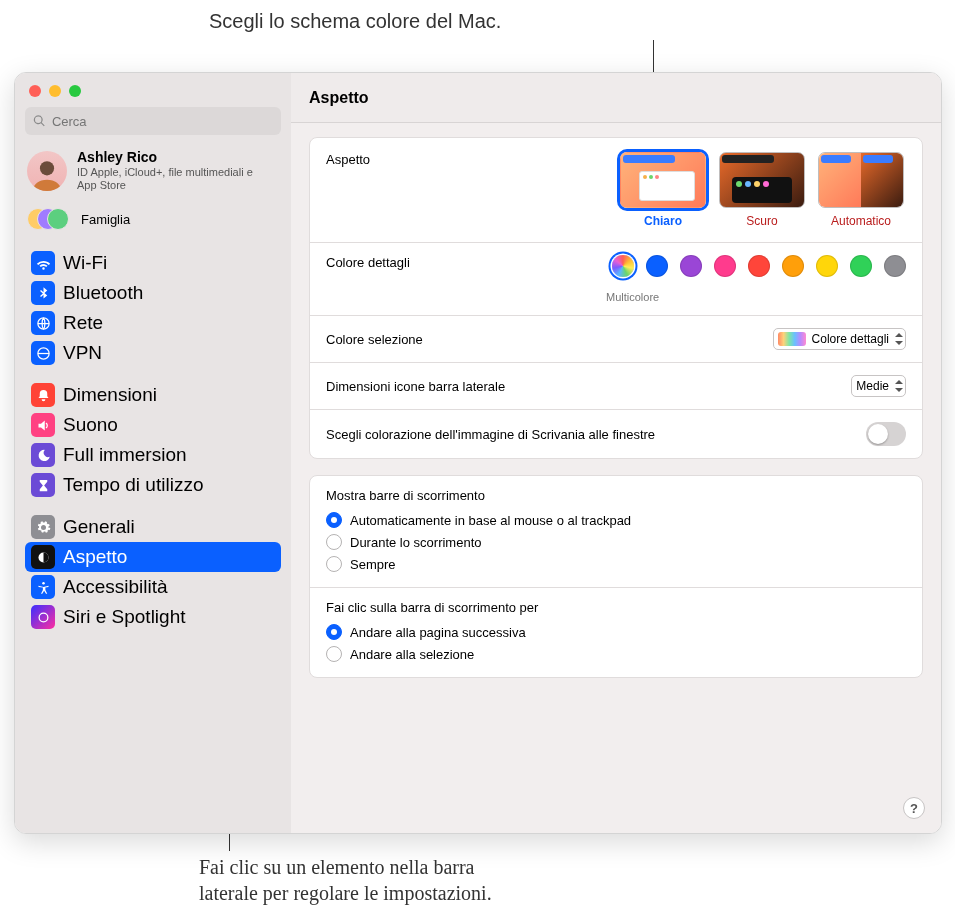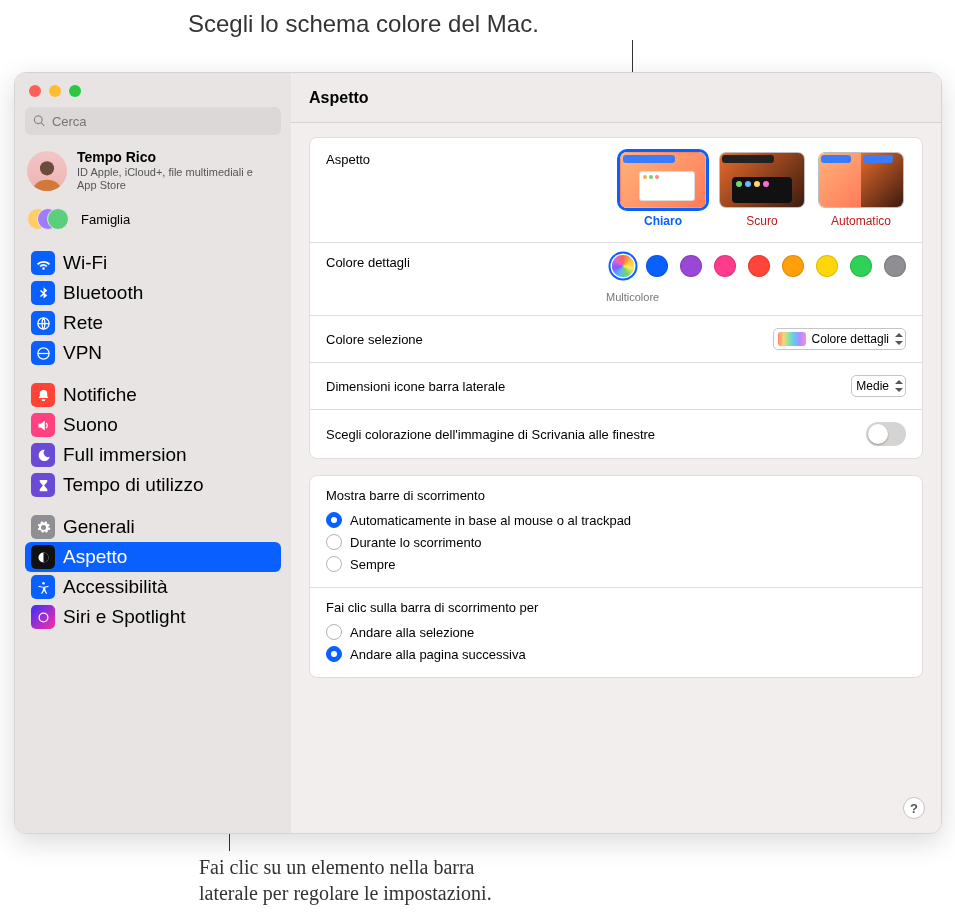--- a/index.html
+++ b/index.html
@@ -7,23 +7,23 @@
     font-family: -apple-system, "Helvetica Neue", Helvetica, Arial, sans-serif;
     background: #ffffff;
     width: 955px;
     height: 923px;
     color: #000;
     font-size: 13px;
   }
   .callout-top {
     position: absolute;
     top: 10px;
-    left: 188px;
+    left: 209px;
     color: #333;
-    font-size: 24px;
+    font-size: 20px;
     text-align: left;
   }
   .callout-top .line {
     position: absolute;
     top: 30px;
     left: 444px;
     width: 1px;
     height: 110px;
     background: #333;
   }
@@ -305,21 +305,21 @@
     </div>
 
     <div class="user-block">
       <div class="avatar">
         <svg viewBox="0 0 24 24">
             <circle cx="12" cy="8" r="5" fill="#6b4c3b"></circle>
             <path d="M2 24c0-5 4.5-8 10-8s10 3 10 8" fill="#d07a3a"></path>
           </svg>
       </div>
       <div>
-        <div class="user-name">Tempo Rico</div>
+        <div class="user-name">Ashley Rico</div>
         <div class="user-sub">ID Apple, iCloud+, file multimediali e App Store</div>
       </div>
     </div>
 
     <div class="family-block">
       <div class="family-avatars">
         <div class="fa fa1"></div>
           <div class="fa fa2"></div>
           <div class="fa fa3"></div>
       </div>
@@ -363,21 +363,21 @@
       </div>
     </div>
 
     <div class="sb-group">
       <div class="sb-item">
         <div class="sb-icon" style="background:#ff4336">
           <svg viewBox="0 0 24 24">
               <path d="M12 3a6 6 0 00-6 6v4l-2 3h16l-2-3V9a6 6 0 00-6-6zm0 18a3 3 0 003-3H9a3 3 0 003 3z"></path>
             </svg>
         </div>
-        <span class="sb-label">Notifiche</span>
+        <span class="sb-label">Dimensioni</span>
       </div>
       <div class="sb-item">
         <div class="sb-icon" style="background:#ff4182">
           <svg viewBox="0 0 24 24">
               <path d="M4 9v6h4l6 5V4L8 9H4zm12 3a4 4 0 000-0 6 6 0 010 0z"></path>
               <path d="M16 8a5 5 0 010 8" stroke="#fff" stroke-width="2" fill="none"></path>
             </svg>
         </div>
         <span class="sb-label">Suono</span>
       </div>
@@ -565,29 +565,29 @@
             <div class="radio-opt">
               <div class="radio"></div>
               <span class="radio-label">Sempre</span>
             </div>
           </div>
         </div>
         <div>
           <div class="radio-section-header">Fai clic sulla barra di scorrimento per</div>
           <div class="radio-list">
             <div class="radio-opt">
-              <div class="radio"></div>
-              <span class="radio-label">Andare alla selezione</span>
-            </div>
-            <div class="radio-opt">
               <div class="radio checked">
                   <div class="inner"></div>
                 </div>
               <span class="radio-label">Andare alla pagina successiva</span>
             </div>
+            <div class="radio-opt">
+              <div class="radio"></div>
+              <span class="radio-label">Andare alla selezione</span>
+            </div>
           </div>
         </div>
       </div>
 
       <div class="help-btn">
         <span>?</span>
       </div>
     </div>
   </div>
 </div>

